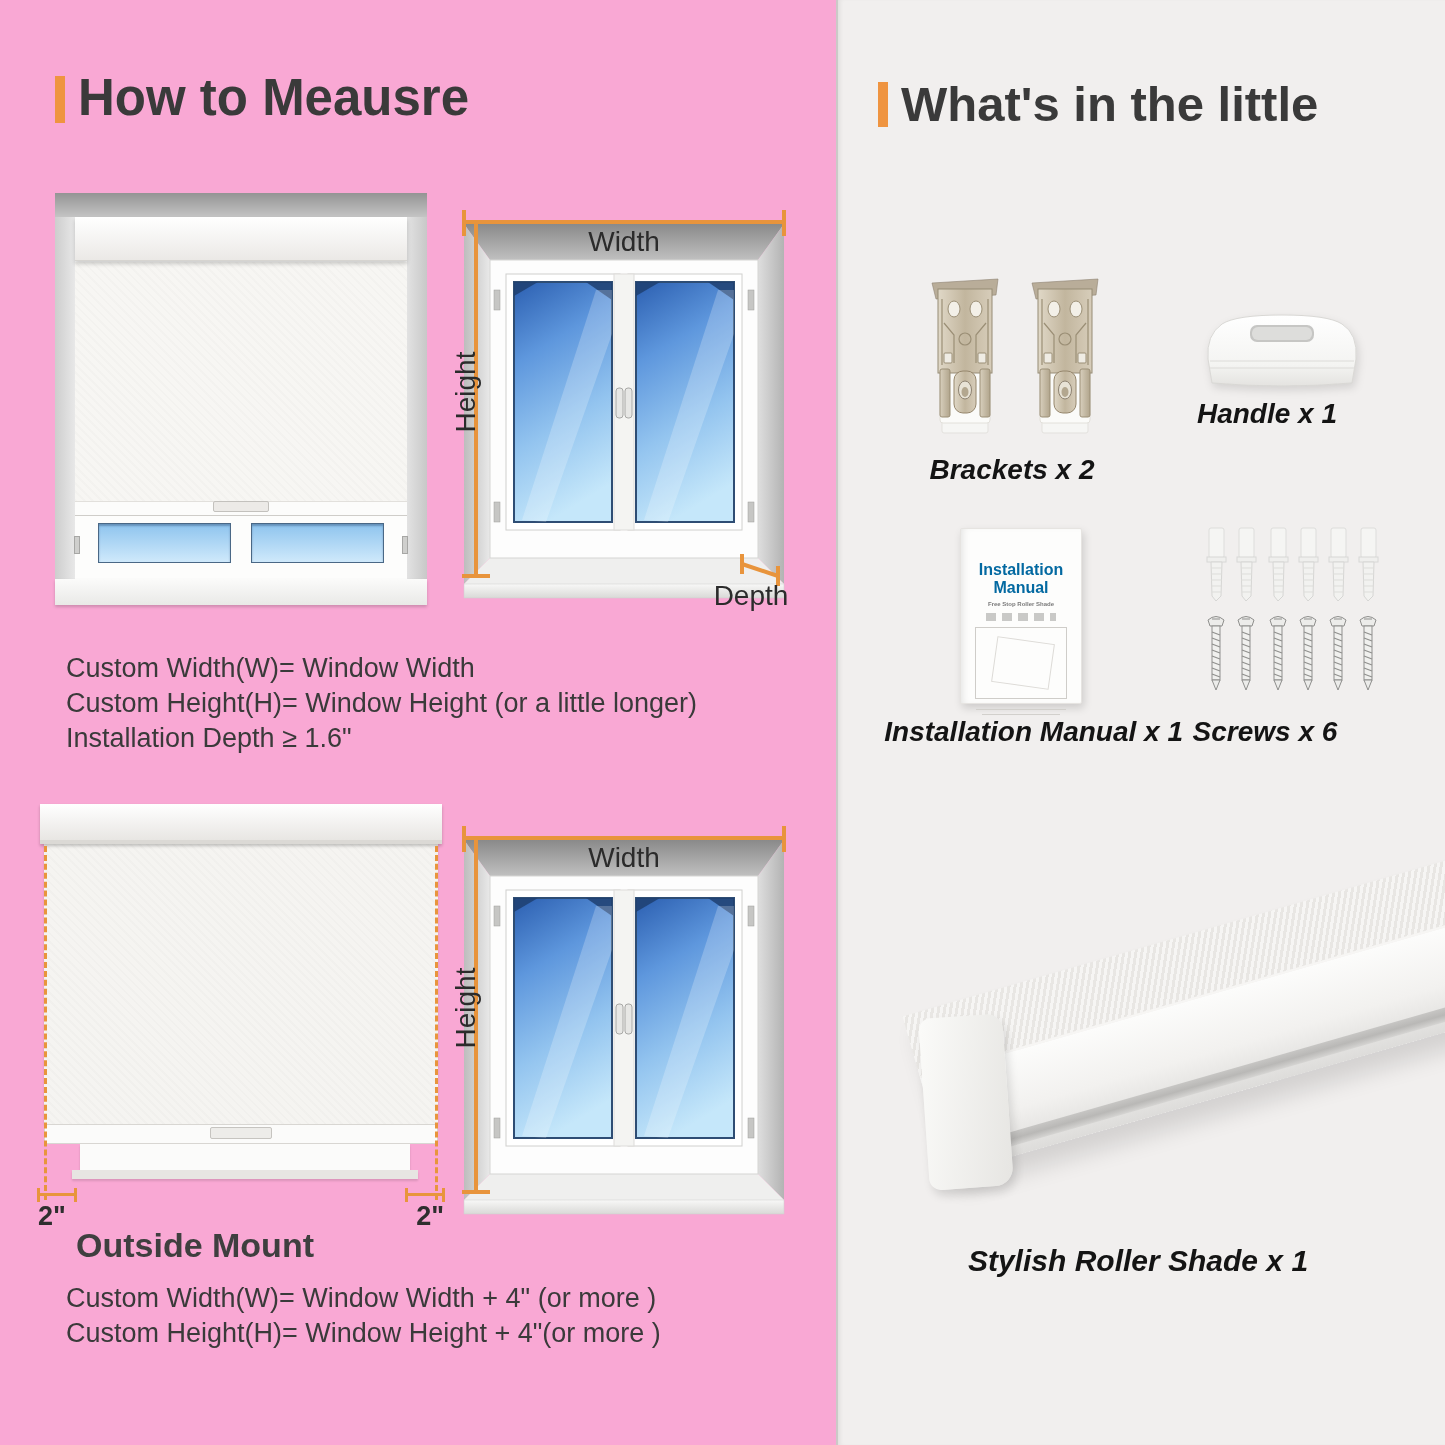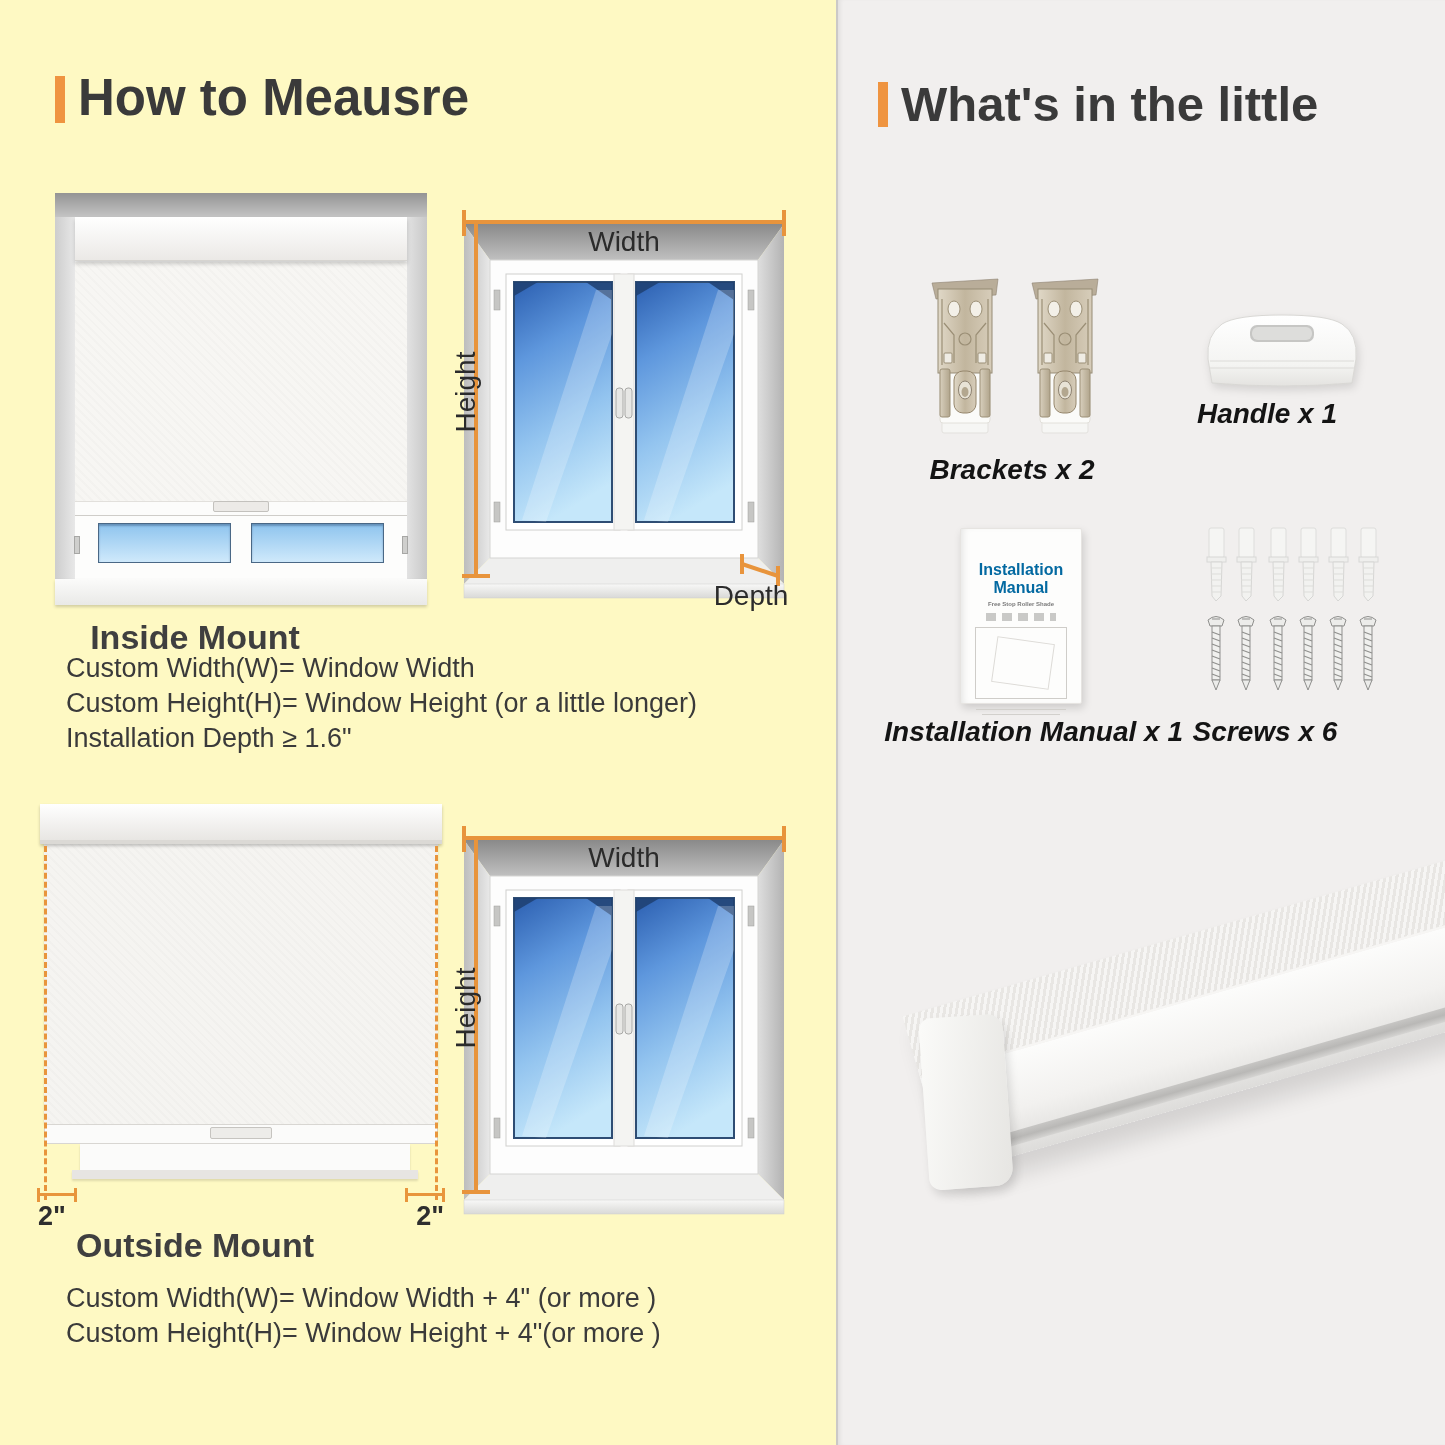--- a/index.html
+++ b/index.html
@@ -1,21 +1,21 @@
 <!DOCTYPE html>
 <html><head>
 <meta charset="utf-8">
 <style>
   * { margin:0; padding:0; box-sizing:border-box; }
   body { font-family:"Liberation Sans", sans-serif; background:#fff; }
   .canvas { position:relative; width:1445px; height:1445px; overflow:hidden; background:#D9D9D9; }
   .abs { position:absolute; }
 
   
-  .left-panel  { position:absolute; left:0; top:0; width:836px; height:1445px; background:#fef9c3; }
+  .left-panel  { position:absolute; left:0; top:0; width:836px; height:1445px; background:#f9a8d4; }
   .right-panel { position:absolute; left:836px; top:0; width:609px; height:1445px; background:#F1EFEE;
                  border-left:2px solid #CBC9C7; box-shadow: inset 4px 0 4px -2px rgba(0,0,0,0.07); overflow:hidden; }
 
   
   .title-row { position:absolute; display:flex; align-items:flex-start; }
   .accent-bar { width:10px; height:47px; background:#EF9440; margin-top:6px; }
   .big-title { font-size:51px; font-weight:bold; color:#3A3A3A; letter-spacing:0px; margin-left:13px; line-height:56px; }
 
   
   .inside-illo { left:55px; top:193px; width:372px; height:412px; }
@@ -194,21 +194,20 @@
           <line x1="294" y1="362" x2="330" y2="374"></line>
             <line x1="294" y1="352" x2="294" y2="372"></line>
             <line x1="330" y1="364" x2="330" y2="384"></line>
         </g>
       </svg>
       <div class="lbl-width">Width</div>
       <div class="lbl-height">Height</div>
       <div class="lbl-depth">Depth</div>
     </div>
 
-    <div class="mount-heading" style="top:618px;">Inside Mount</div>
     <div class="spec-lines" style="top:651px;">
       <div>Custom Width(W)= Window Width</div>
       <div>Custom Height(H)= Window Height (or a little longer)</div>
       <div>Installation Depth ≥ 1.6"</div>
     </div>
 
     <div class="abs outside-illo">
       <div class="om-sill"></div>
       <div class="om-sill-lip"></div>
       <div class="om-fabric"></div>
@@ -422,14 +421,15 @@
     </div>
     <div class="item-label" style="left:327px; top:716px; width:200px;">Screws  x 6</div>
 
     <div class="rs-bar">
       <div class="rs-top"></div>
       <div class="rs-front">
         <div class="rs-groove"></div>
       </div>
     </div>
     <div class="rs-cap"></div>
+    <div class="item-label" style="left:100px; top:1244px; width:400px; font-size:30px;">Stylish Roller Shade x 1</div>
   </div>
 </div>
 
 </body></html>

